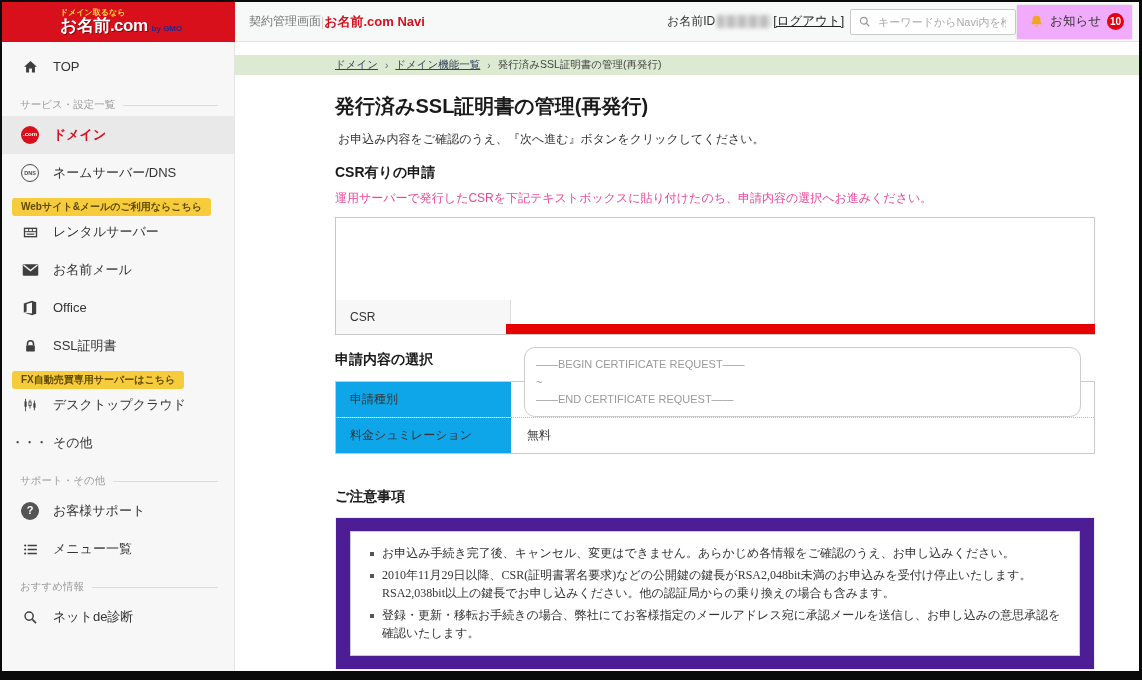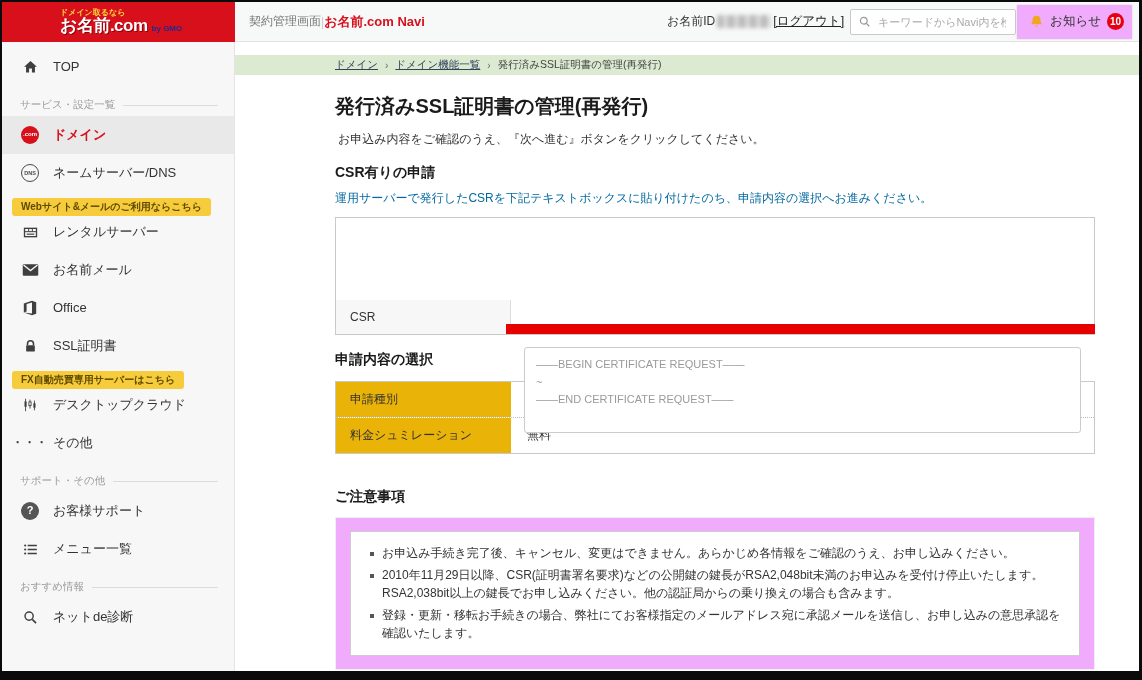--- a/index.html
+++ b/index.html
@@ -95,41 +95,41 @@
   .breadcrumb {
     margin-top:13px; height:20px; background:#dcead2; display:flex; align-items:center;
     padding-left:100px; font-size:10.5px; color:#444; gap:7px; white-space:nowrap;
   }
   .bc-link { color:#32415c; text-decoration:underline; cursor:pointer; }
   .bc-sep::before { content:"\203A"; color:#667; font-size:10px; }
   .content { padding:0 44px 0 100px; }
   h1.page-title { font-size:20px; color:#1a1a1a; margin:18px 0 0; font-weight:bold; line-height:1.3; }
   .lead { font-size:12px; color:#333; margin:12px 3px 0; }
   h2.sec-heading { font-size:14px; color:#1a1a1a; margin:16px 0 0; font-weight:bold; }
-  .sec-desc { font-size:12px; color:#0369a1; margin:8px 0 0; }
+  .sec-desc { font-size:12px; color:#ec4899; margin:8px 0 0; }
 
   .csr-table { margin-top:10px; display:flex; border:1px solid #c9c9c9; height:118px;align-items:flex-end; }
   .csr-left { flex:0 0 175px; background:#f7f7f7; border-right:1px solid #ddd; padding:10px 14px; font-size:12px; color:#333; }
   .csr-right { flex:1; position:relative; background:#fff; }
   .fake-textarea {
-    position:absolute; left:13px; right:13px; top:13px; height:86px;
-    border:1px solid #ccc; border-radius:3px; padding:8px 11px;
+    position:absolute; left:13px; right:13px; top:13px; height:70px;
+    border:1px solid #ccc; border-radius:11px; padding:8px 11px;
     font-size:11px; color:#9a9a9a; line-height:1.6; cursor:text; background:#fff;
   }
   .hl-frame { position:absolute; border:5px solid #e60000; z-index:6; pointer-events:none; }
   .hl-csr { left:-5px; right:-1px; top:-10px; bottom:13px; }
 
   .sel-table { margin-top:12px; border:1px solid #c9c9c9; }
   .sel-row { display:flex; }
   .sel-row + .sel-row { border-top:1px dotted #bdbdbd; }
-  .sel-label { flex:0 0 175px; background:#eab308; padding:9px 14px; font-size:12px; color:#333; }
+  .sel-label { flex:0 0 175px; background:#0ea5e9; padding:9px 14px; font-size:12px; color:#333; }
   .sel-value { flex:1; padding:9px 16px; font-size:12px; color:#333; background:#fff; }
 
   h2.notes-heading { margin-top:34px; }
-  .notes-outer { margin-top:11px; background:#f0abfc; border:1px solid #f0f0f0; padding:13px 14px; }
+  .notes-outer { margin-top:11px; background:#4c1d95; border:1px solid #f0f0f0; padding:13px 14px;font-family:Liberation Serif, serif; }
   .notes-inner { background:#fff; border:1px solid #ccc; padding:8px 18px; }
   ul.notes { list-style:none; margin:0; padding:0; }
   ul.notes li {
     position:relative; padding-left:13px; font-size:12px; color:#333; line-height:1.45; margin:5px 0;
   }
   ul.notes li::before {
     content:""; position:absolute; left:1px; top:7px; width:4px; height:4px; background:#555;
   }
 </style>
 </head>

